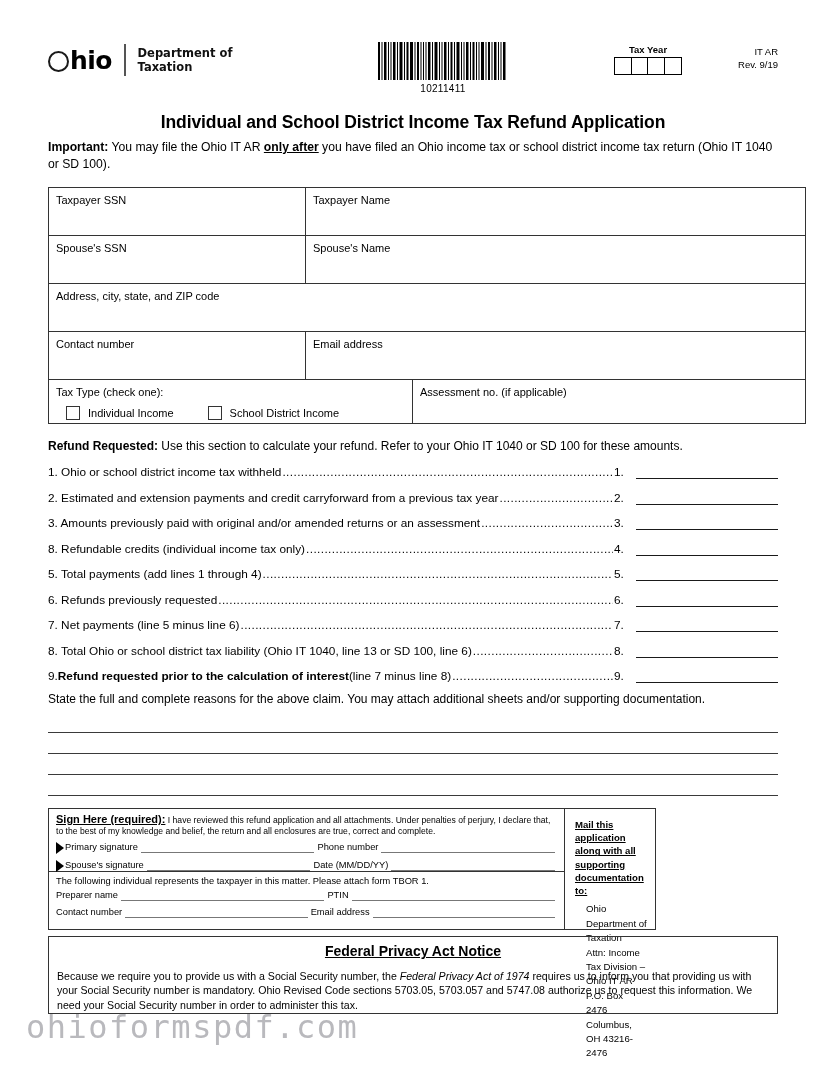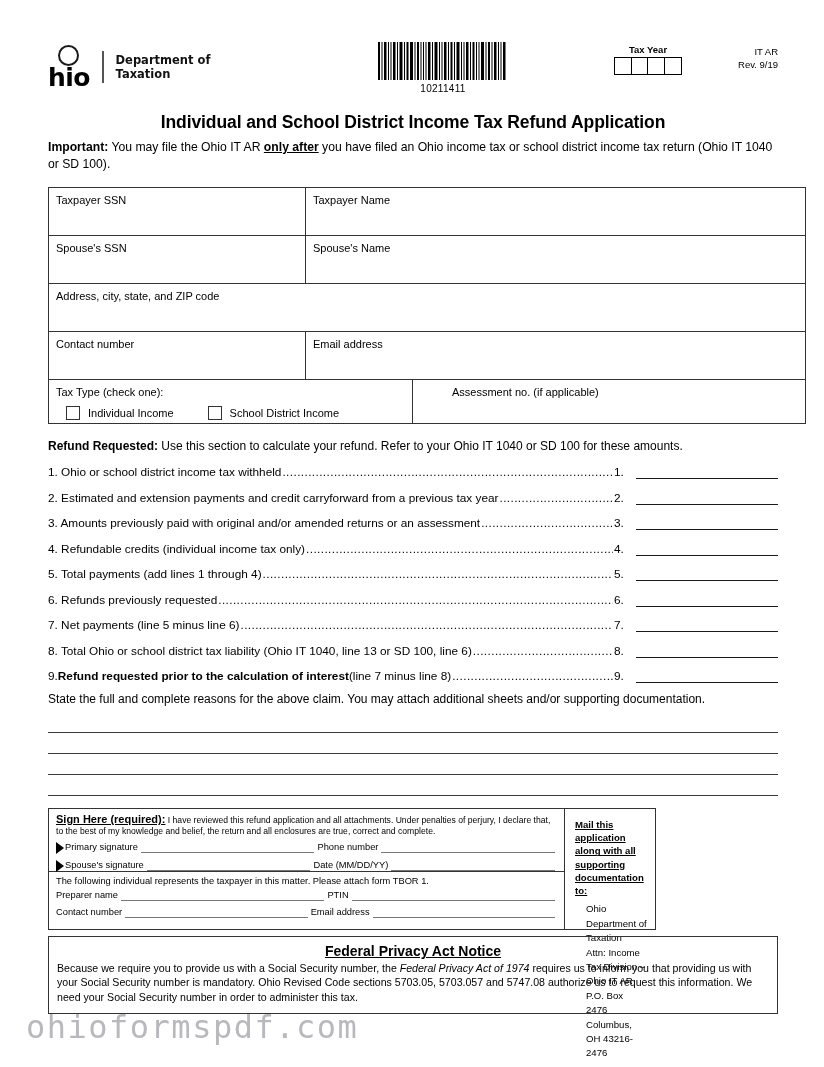--- a/index.html
+++ b/index.html
@@ -32,21 +32,20 @@
     display: flex; align-items: center;
   }
   .logo-ohio {
     font-family: "DejaVu Sans", sans-serif;
     font-weight: bold;
     font-size: 25px;
     letter-spacing: -0.5px;
     line-height: 1;
     display: flex;
     align-items: center;
-    flex-direction: column;
   }
   .logo-o {
     display: inline-block;
     width: 21px; height: 21px;
     border: 2.6px solid #1a1a1a;
     border-radius: 50%;
     margin-right: 1px;
     position: relative;
     top: 1px;
   }
@@ -140,21 +139,21 @@
   .info-table {
     position: absolute;
     left: 48px; top: 187px;
     width: 758px;
     border: 1.3px solid #333;
   }
   .info-row {
     display: flex;
     border-bottom: 1.3px solid #333;
   }
-  .info-row.last { border-bottom: none; gap: 32px; }
+  .info-row.last { border-bottom: none; }
   .cell {
     padding: 6px 0 0 7px;
     font-size: 11px;
     height: 47px;
     position: relative;
   }
   .cell.left { width: 257px; border-right: 1.3px solid #333; }
   .cell.right { flex: 1; }
   .cell.full { width: 100%; }
   .cell.taxtype { width: 364px; border-right: 1.3px solid #333; height: 43px;}
@@ -312,21 +311,21 @@
     width: 730px;
     height: 78px;
     border: 1.4px solid #333;
     padding: 6px 8px 0 8px;
   }
   .privacy-title {
     text-align: center;
     font-size: 14px;
     font-weight: bold;
     text-decoration: underline;
-    margin-bottom: 2px;
+    margin-bottom: 10px;
   }
   .privacy-body {
     font-size: 10.6px;
     line-height: 1.35;
   }
   .privacy-body i { font-style: italic; }
 
   
   .watermark {
     position: absolute;
@@ -479,21 +478,21 @@
     </div>
 
     <div class="line-item">
       <span class="li-text">3.  Amounts previously paid with original and/or amended returns or an assessment </span>
       <span class="li-dots">........................................................................................................................................</span>
       <span class="li-num">3.</span>
       <span class="li-blank"></span>
     </div>
 
     <div class="line-item">
-      <span class="li-text">4. Refundable credits (individual income tax only)</span>
+      <span class="li-text">8. Refundable credits (individual income tax only)</span>
       <span class="li-dots">........................................................................................................................................</span>
       <span class="li-num">4.</span>
       <span class="li-blank"></span>
     </div>
 
     <div class="line-item">
       <span class="li-text">5. Total payments (add lines 1 through 4) </span>
       <span class="li-dots">........................................................................................................................................</span>
       <span class="li-num">5.</span>
       <span class="li-blank"></span>

